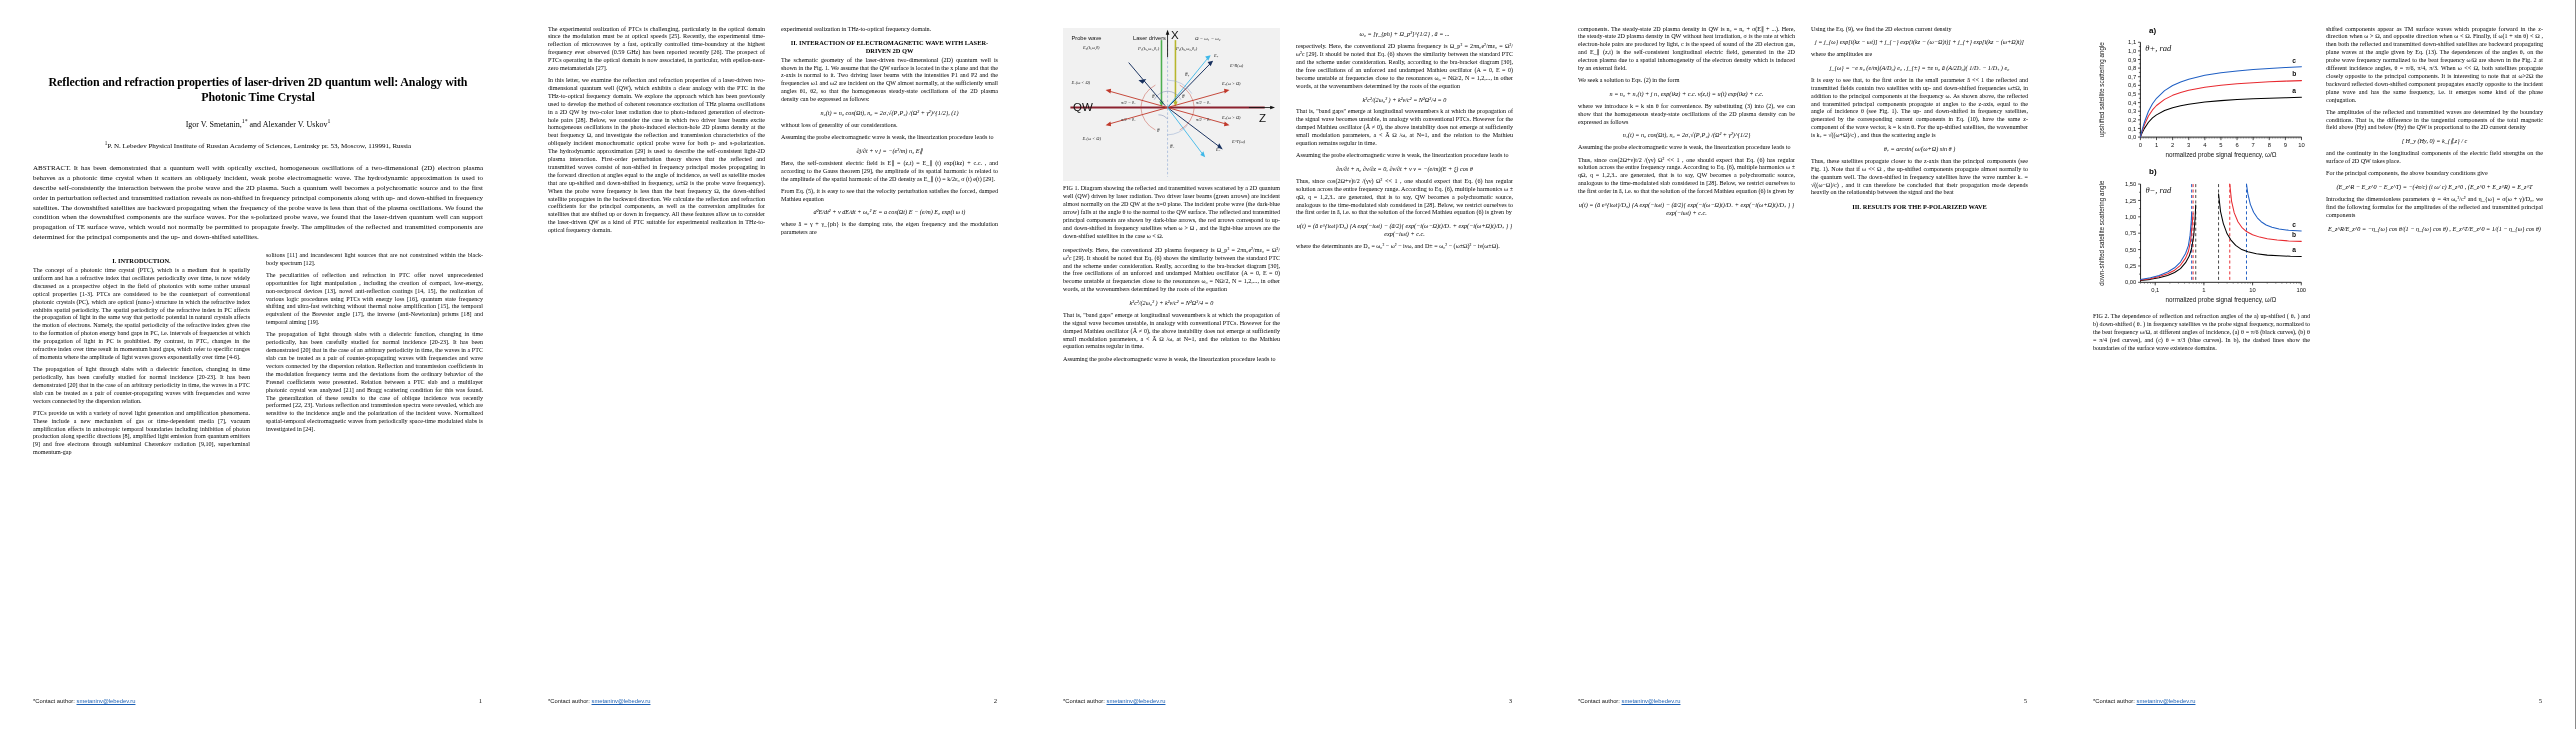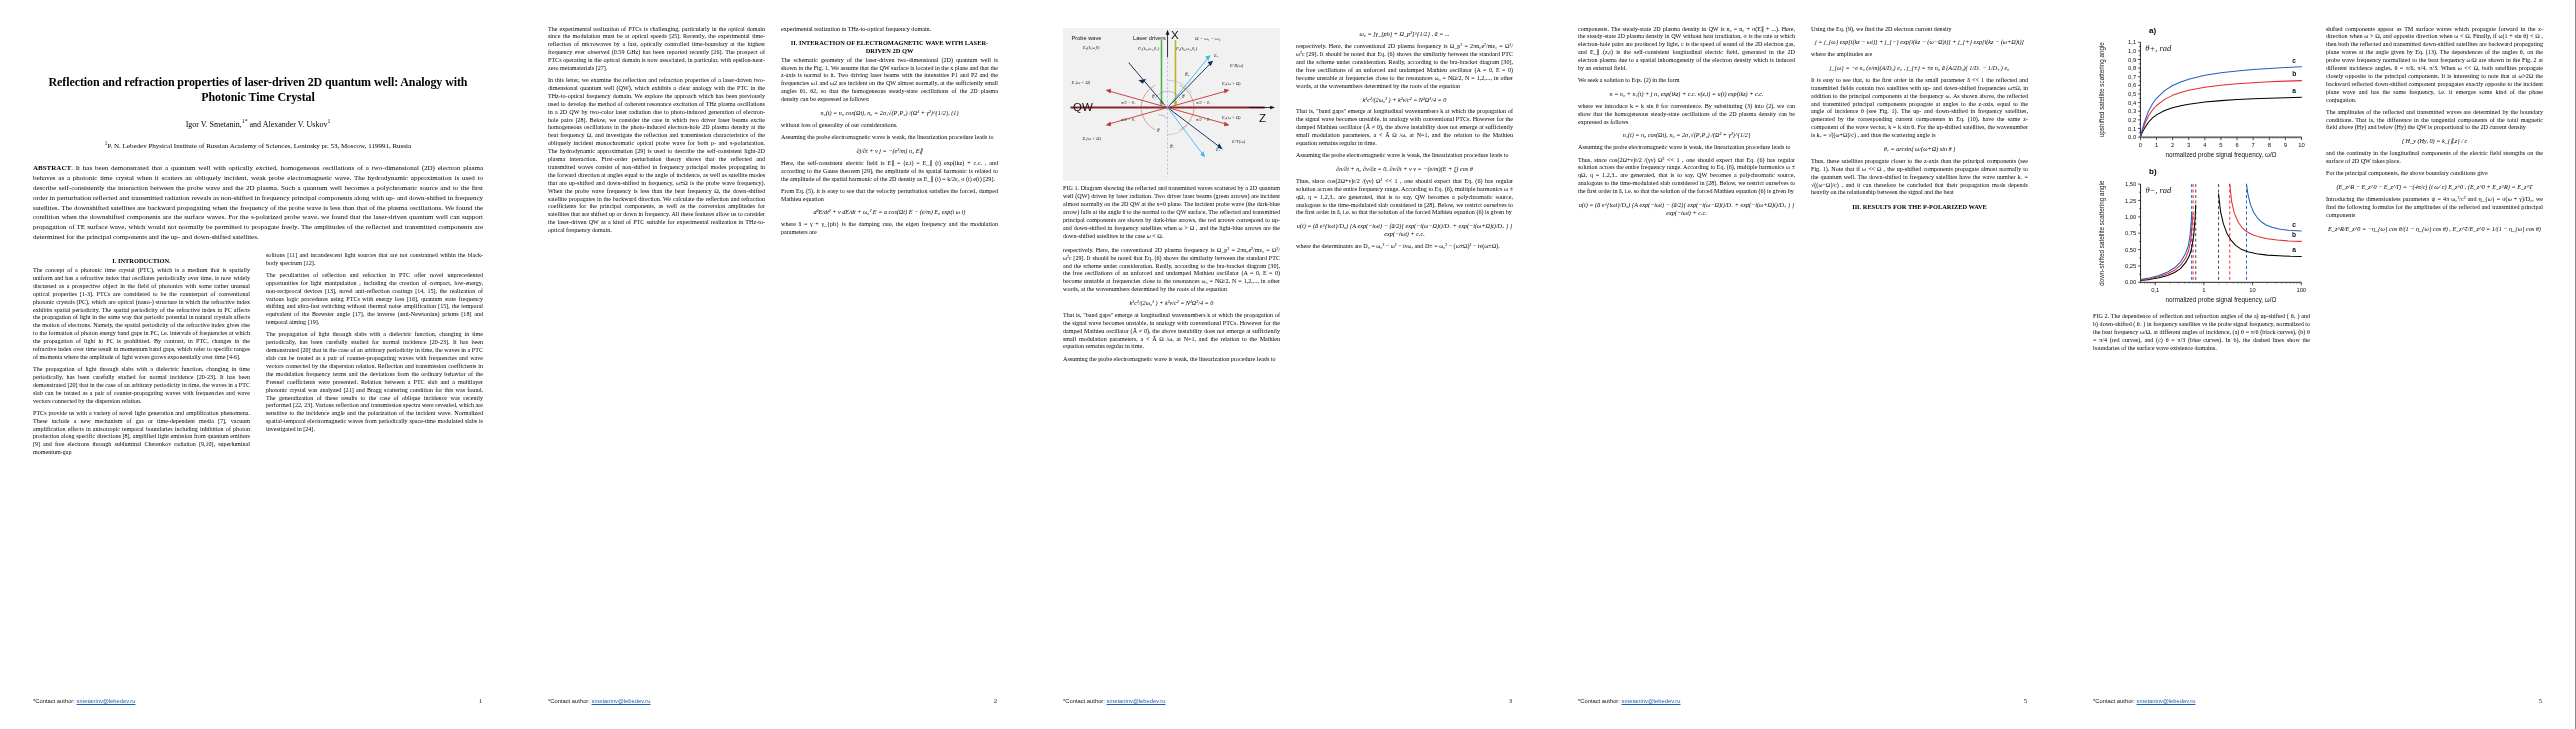--- a/index.html
+++ b/index.html
@@ -54,21 +54,21 @@
     text-align: center;
     font-size: 7px;
     margin: 12px 0 0 0;
   }
   .abstract {
     font-size: 7px;
     line-height: 1.42;
     text-align: justify;
     margin: 13.4px 0 0 0;
   }
-  .abstract b { font-weight: bold; }
+  .abstract b { font-weight: normal; }
   .cols {
     display: flex;
     flex-direction: row;
     gap: 16px;
     margin-top: 8.5px;
   }
   .col {
     width: 217px;
     font-size: 6.1px;
     line-height: 1.295;

